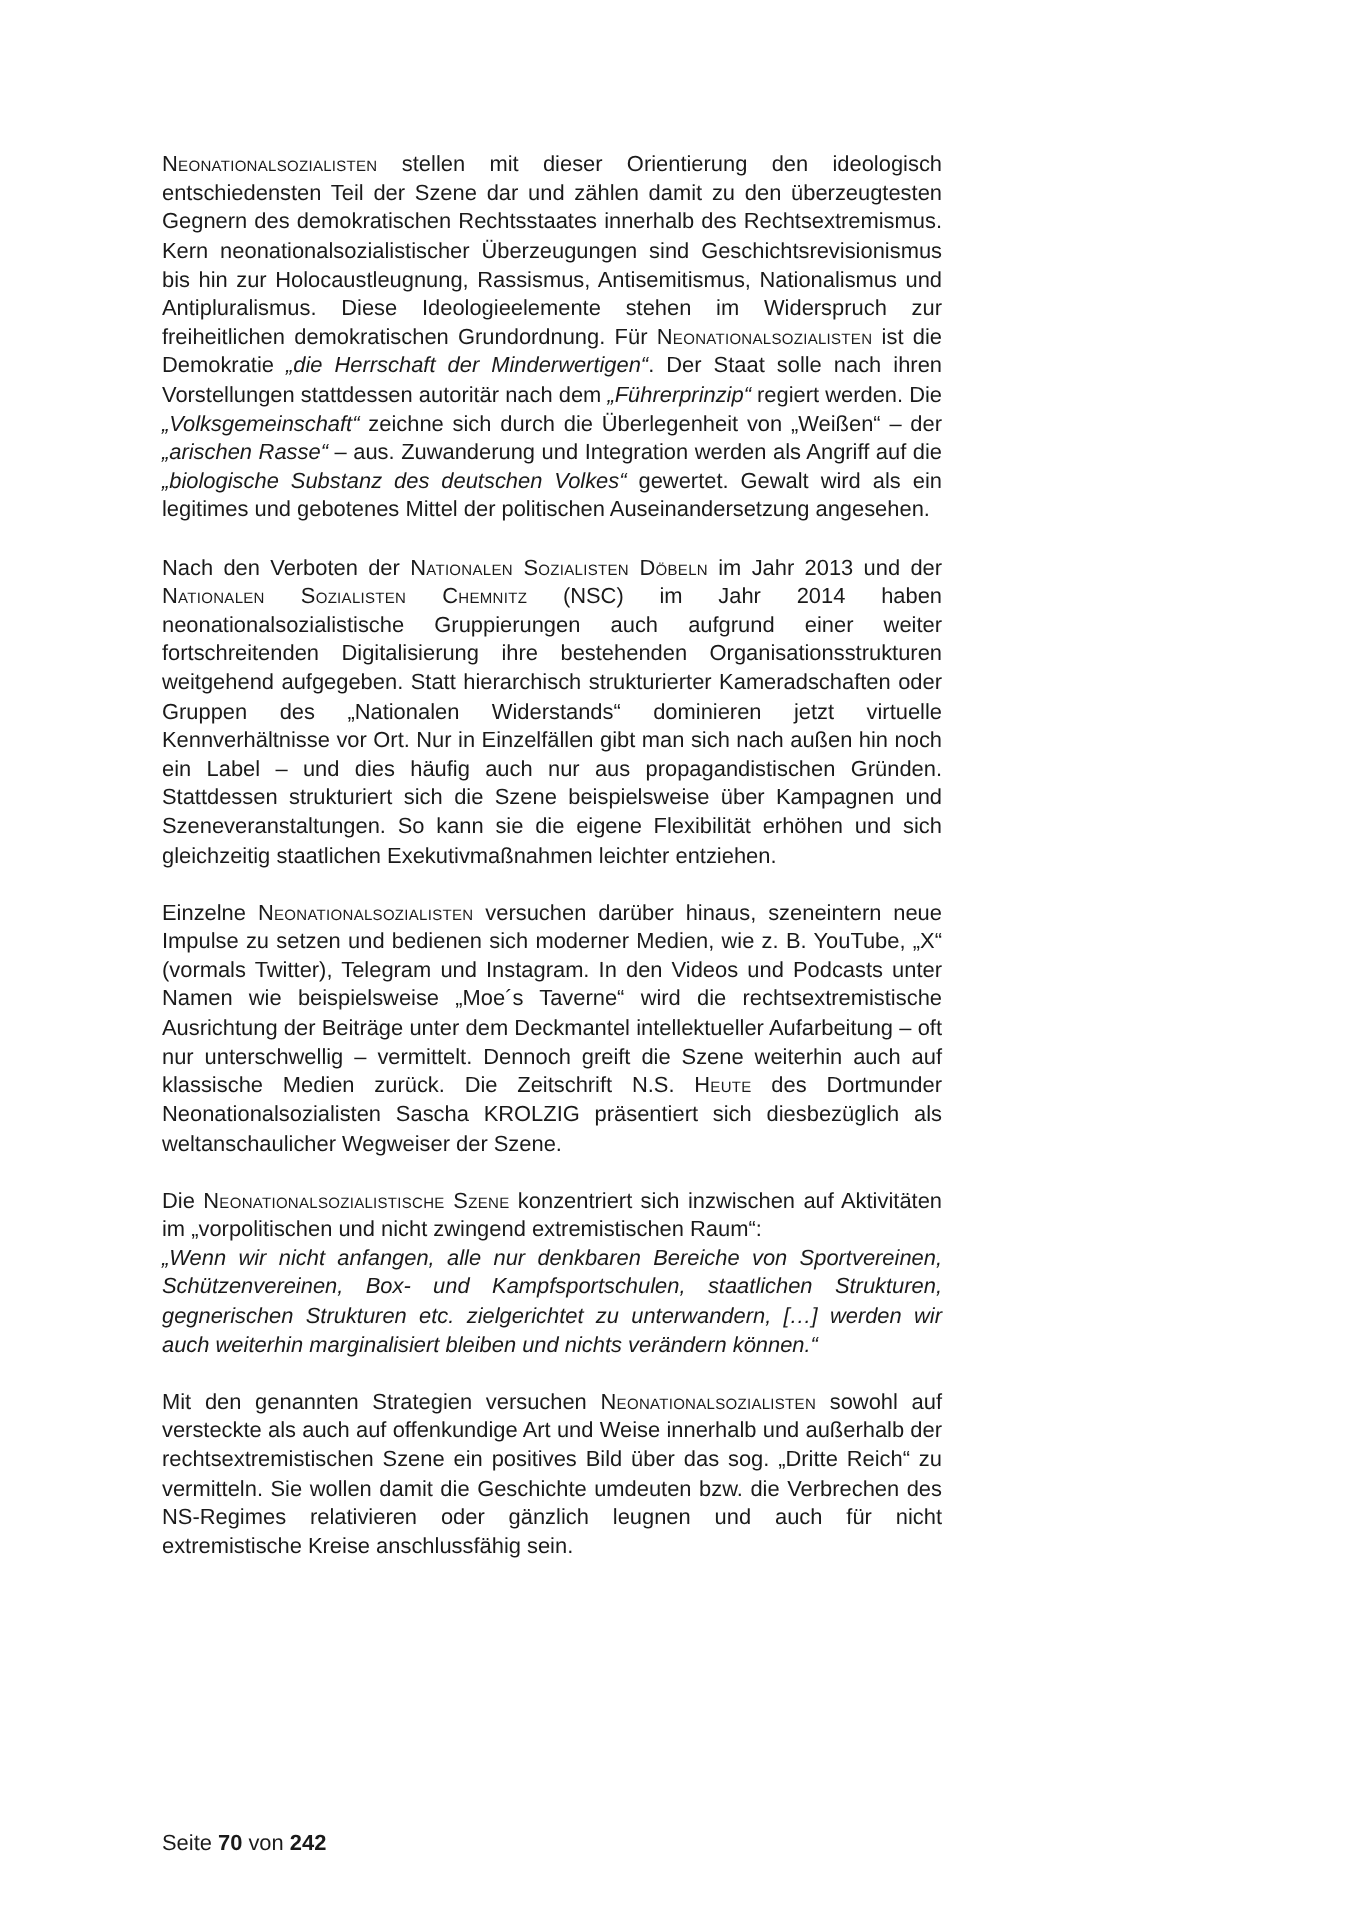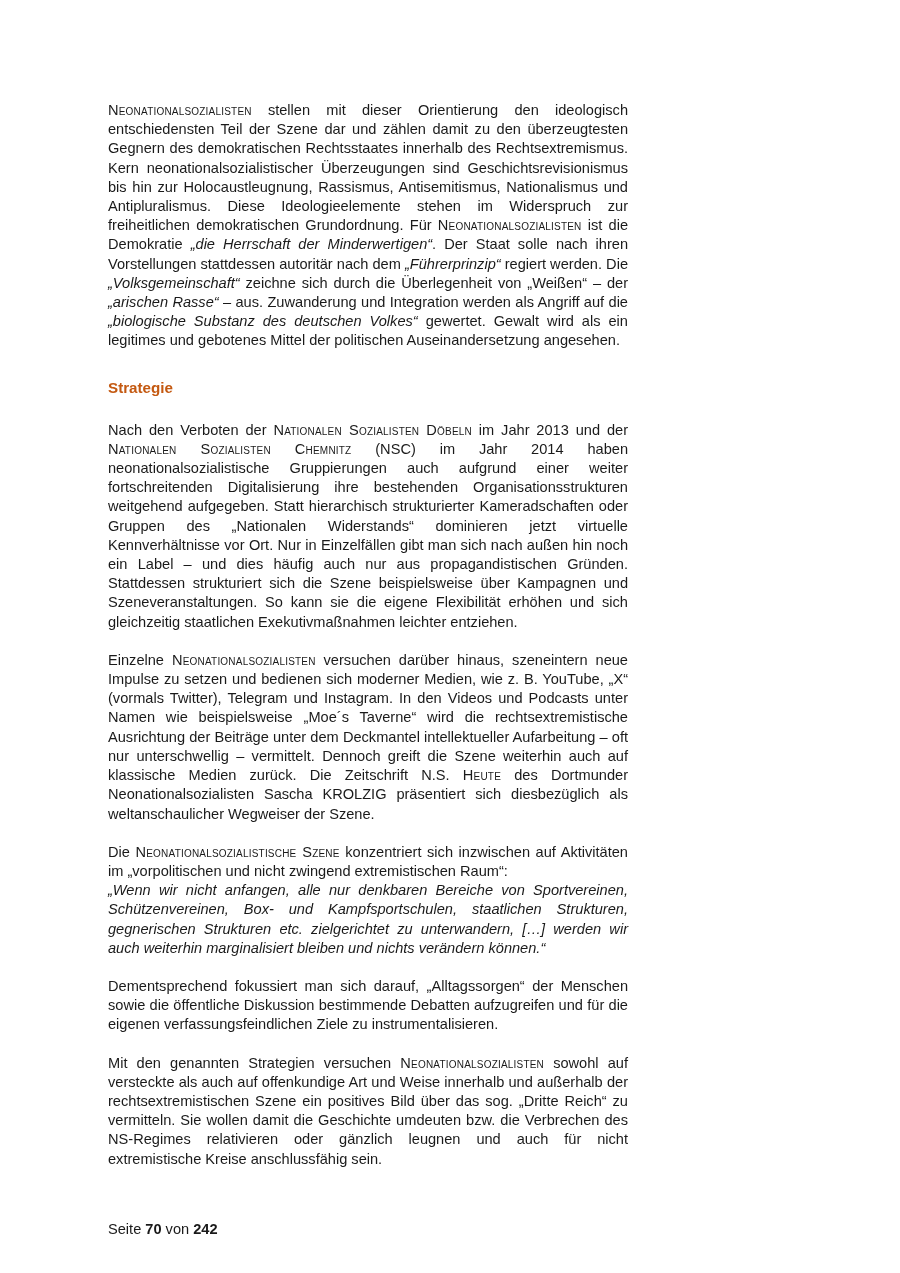--- a/index.html
+++ b/index.html
@@ -50,25 +50,23 @@
 </style>
 </head>
 <body>
 
 <div class="page">
 
   <div>
       <p class="para"><span class="sc">Neonationalsozialisten</span><span> stellen mit dieser Orientierung den ideologisch entschiedensten Teil der Szene dar und zählen damit zu den überzeugtesten Gegnern des demokratischen Rechtsstaates innerhalb des Rechtsextremismus. Kern neonationalsozialistischer Überzeugungen sind Geschichtsrevisionismus bis hin zur Holocaustleugnung, Rassismus, Antisemitismus, Nationalismus und Antipluralismus. Diese Ideologieelemente stehen im Widerspruch zur freiheitlichen demokratischen Grundordnung. Für </span><span class="sc">Neonationalsozialisten</span><span> ist die Demokratie </span><span class="it">„die Herrschaft der Minderwertigen“</span><span>. Der Staat solle nach ihren Vorstellungen stattdessen autoritär nach dem </span><span class="it">„Führerprinzip“</span><span> regiert werden. Die </span><span class="it">„Volksgemeinschaft“</span><span> zeichne sich durch die Überlegenheit von „Weißen“ – der </span><span class="it">„arischen Rasse“</span><span> – aus. Zuwanderung und Integration werden als Angriff auf die </span><span class="it">„biologische Substanz des deutschen Volkes“</span><span> gewertet. Gewalt wird als ein legitimes und gebotenes Mittel der politischen Auseinandersetzung angesehen.</span></p>
     </div>
 
-  <h2 class="heading" style="color: rgb(196, 89, 17);">Strategie</h2>
 
   <div>
       <p class="para"><span>Nach den Verboten der </span><span class="sc">Nationalen Sozialisten Döbeln</span><span> im Jahr 2013 und der </span><span class="sc">Nationalen Sozialisten Chemnitz</span><span> (NSC) im Jahr 2014 haben neonationalsozialistische Gruppierungen auch aufgrund einer weiter fortschreitenden Digitalisierung ihre bestehenden Organisationsstrukturen weitgehend aufgegeben. Statt hierarchisch strukturierter Kameradschaften oder Gruppen des „Nationalen Widerstands“ dominieren jetzt virtuelle Kennverhältnisse vor Ort. Nur in Einzelfällen gibt man sich nach außen hin noch ein Label – und dies häufig auch nur aus propagandistischen Gründen. Stattdessen strukturiert sich die Szene beispielsweise über Kampagnen und Szeneveranstaltungen. So kann sie die eigene Flexibilität erhöhen und sich gleichzeitig staatlichen Exekutivmaßnahmen leichter entziehen.</span></p>
       <p class="para"><span>Einzelne </span><span class="sc">Neonationalsozialisten</span><span> versuchen darüber hinaus, szeneintern neue Impulse zu setzen und bedienen sich moderner Medien, wie z. B. YouTube, „X“ (vormals Twitter), Telegram und Instagram. In den Videos und Podcasts unter Namen wie beispielsweise „Moe´s Taverne“ wird die rechtsextremistische Ausrichtung der Beiträge unter dem Deckmantel intellektueller Aufarbeitung – oft nur unterschwellig – vermittelt. Dennoch greift die Szene weiterhin auch auf klassische Medien zurück. Die Zeitschrift N.S. </span><span class="sc">Heute</span><span> des Dortmunder Neonationalsozialisten Sascha KROLZIG präsentiert sich diesbezüglich als weltanschaulicher Wegweiser der Szene.</span></p>
       <p class="para"><span>Die </span><span class="sc">Neonationalsozialistische Szene</span><span> konzentriert sich inzwischen auf Aktivitäten im „vorpolitischen und nicht zwingend extremistischen Raum“:</span><br><span class="it">„Wenn wir nicht anfangen, alle nur denkbaren Bereiche von Sportvereinen, Schützenvereinen, Box- und Kampfsportschulen, staatlichen Strukturen, gegnerischen Strukturen etc. zielgerichtet zu unterwandern, […] werden wir auch weiterhin marginalisiert bleiben und nichts verändern können.“</span></p>
-      <p class="para"><span>Dementsprechend fokussiert man sich darauf, „Alltagssorgen“ der Menschen sowie die öffentliche Diskussion bestimmende Debatten aufzugreifen und für die eigenen verfassungsfeindlichen Ziele zu instrumentalisieren.</span></p>
       <p class="para"><span>Mit den genannten Strategien versuchen </span><span class="sc">Neonationalsozialisten</span><span> sowohl auf versteckte als auch auf offenkundige Art und Weise innerhalb und außerhalb der rechtsextremistischen Szene ein positives Bild über das sog. „Dritte Reich“ zu vermitteln. Sie wollen damit die Geschichte umdeuten bzw. die Verbrechen des NS-Regimes relativieren oder gänzlich leugnen und auch für nicht extremistische Kreise anschlussfähig sein.</span></p>
     </div>
 
   <div class="footer"><span>Seite </span><b>70</b><span> von </span><b>242</b></div>
 
 </div>
 
 </body></html>

